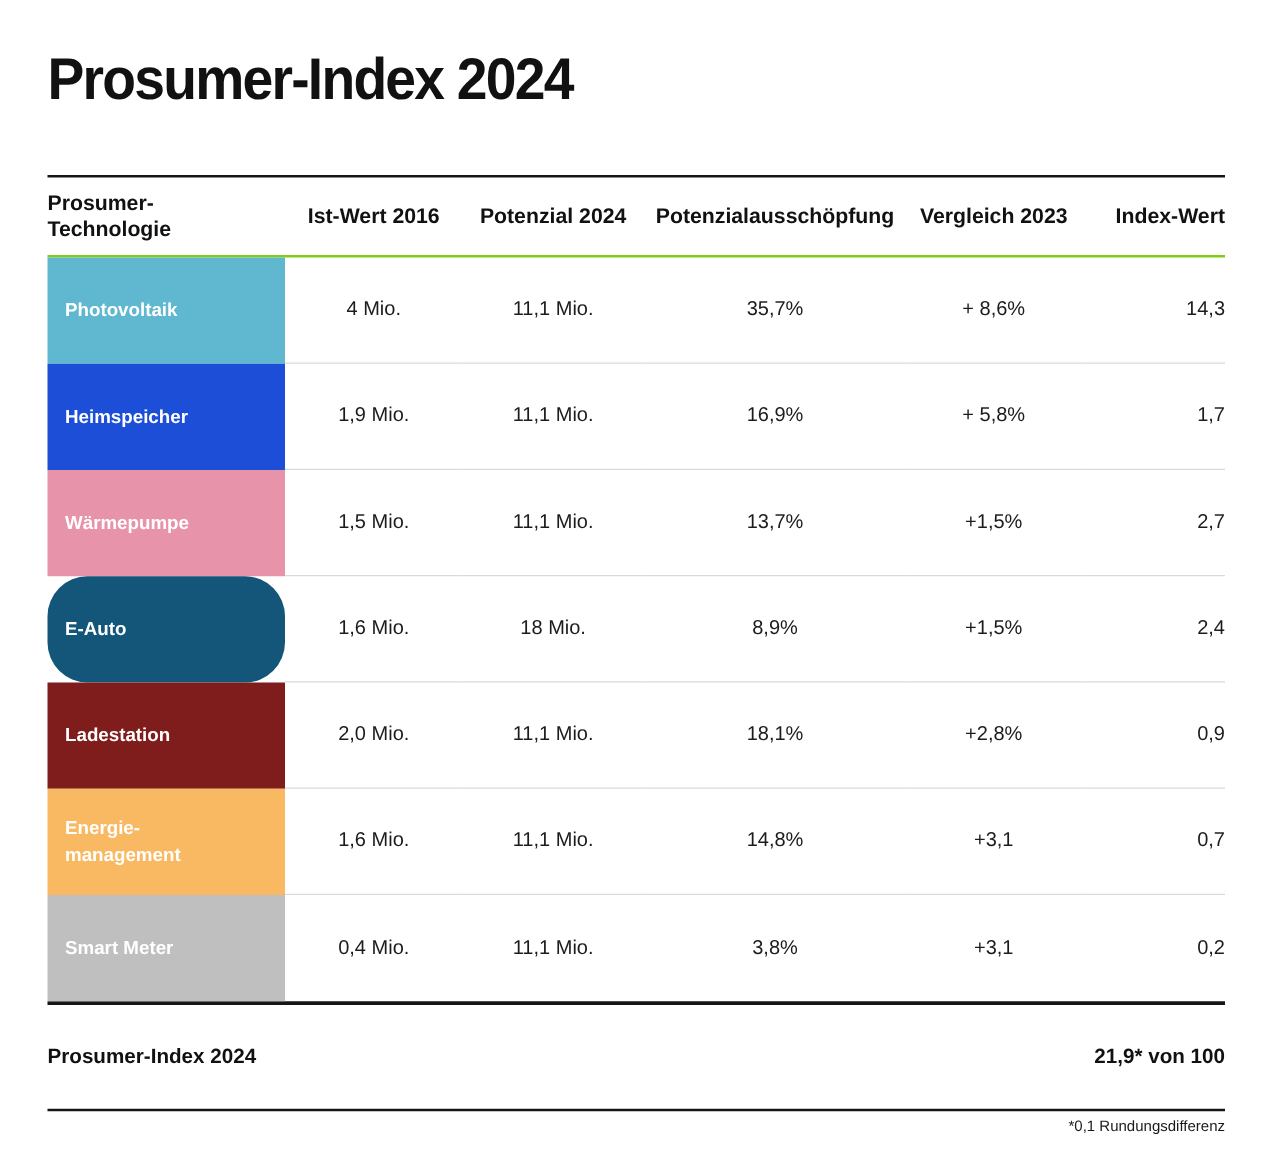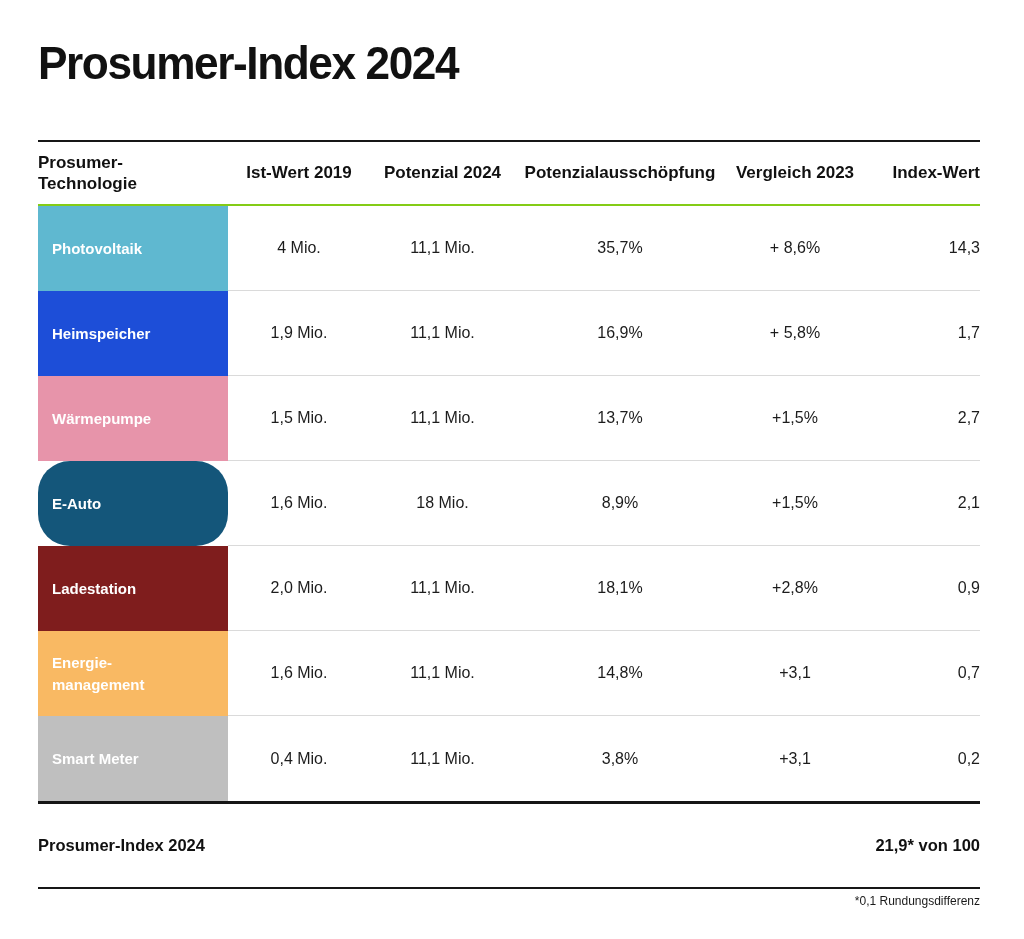--- a/index.html
+++ b/index.html
@@ -101,21 +101,21 @@
 
 <div class="page">
 
   <h1 class="page-title">Prosumer-Index 2024</h1>
 
   <div class="table">
 
     <div class="thead">
       <div class="th left">Prosumer-
 Technologie</div>
-      <div class="th">Ist-Wert 2019</div>
+      <div class="th">Ist-Wert 2016</div>
       <div class="th">Potenzial 2024</div>
       <div class="th">Potenzialausschöpfung</div>
       <div class="th">Vergleich 2023</div>
       <div class="th right">Index-Wert</div>
     </div>
 
     <div class="tbody">
 
       <div class="trow">
         <div class="cell label" style="background: rgb(95, 184, 208);">Photovoltaik</div>
@@ -143,21 +143,21 @@
         <div class="cell val">+1,5%</div>
         <div class="cell val right">2,7</div>
       </div>
 
       <div class="trow">
         <div class="cell label" style="background: rgb(20, 86, 122); border-radius: 32px;">E-Auto</div>
         <div class="cell val">1,6 Mio.</div>
         <div class="cell val">18 Mio.</div>
         <div class="cell val">8,9%</div>
         <div class="cell val">+1,5%</div>
-        <div class="cell val right">2,1</div>
+        <div class="cell val right">2,4</div>
       </div>
 
       <div class="trow">
         <div class="cell label" style="background: #7f1d1d;">Ladestation</div>
         <div class="cell val">2,0 Mio.</div>
         <div class="cell val">11,1 Mio.</div>
         <div class="cell val">18,1%</div>
         <div class="cell val">+2,8%</div>
         <div class="cell val right">0,9</div>
       </div>

